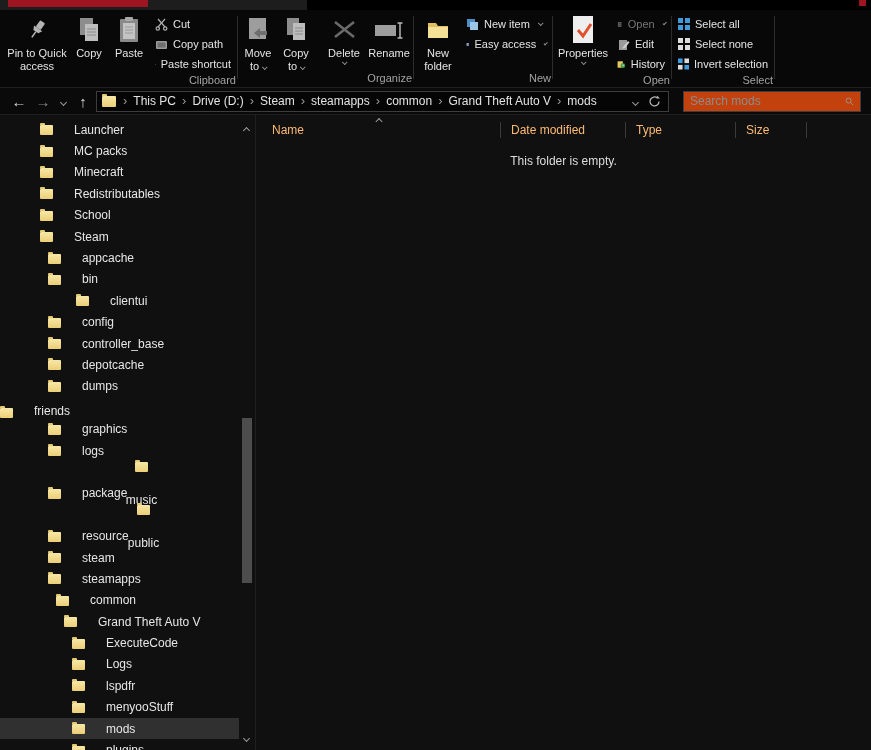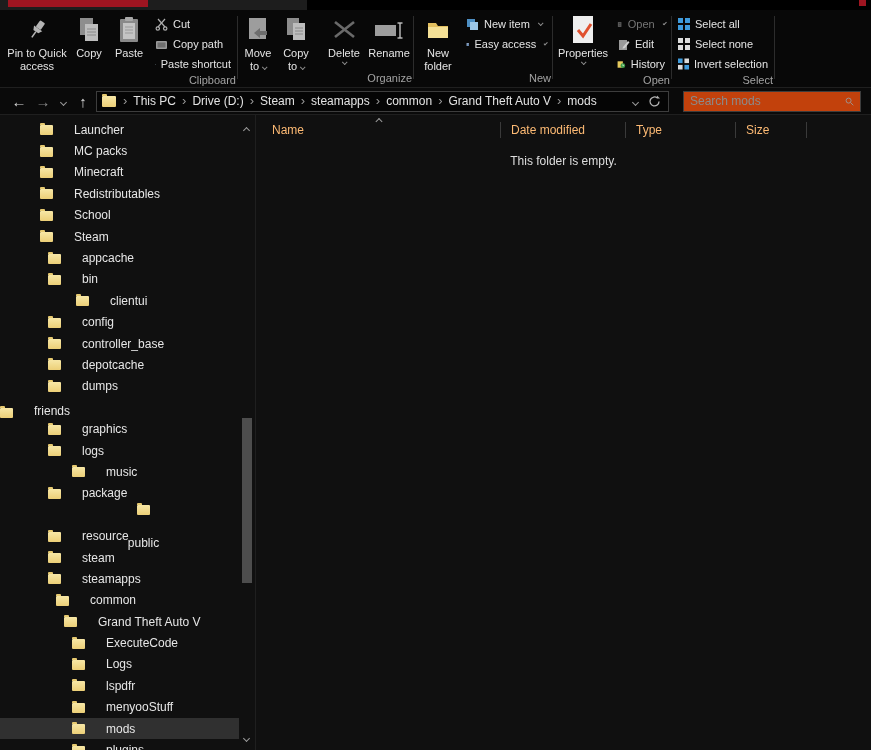--- a/index.html
+++ b/index.html
@@ -445,21 +445,21 @@
             <span>friends</span>
           </div>
           <div class="tree-row" style="padding-left: 48px;">
             <span class="folder-ico"></span>
             <span>graphics</span>
           </div>
           <div class="tree-row" style="padding-left: 48px;">
             <span class="folder-ico"></span>
             <span>logs</span>
           </div>
-          <div class="tree-row" style="padding-left: 72px;">
+          <div class="tree-row" style="padding-left: 44px; flex-direction: column;">
             <span class="folder-ico"></span>
             <span>music</span>
           </div>
           <div class="tree-row" style="padding-left: 48px;">
             <span class="folder-ico"></span>
             <span>package</span>
           </div>
           <div class="tree-row" style="padding-left: 48px; flex-direction: column;">
             <span class="folder-ico"></span>
             <span>public</span>

